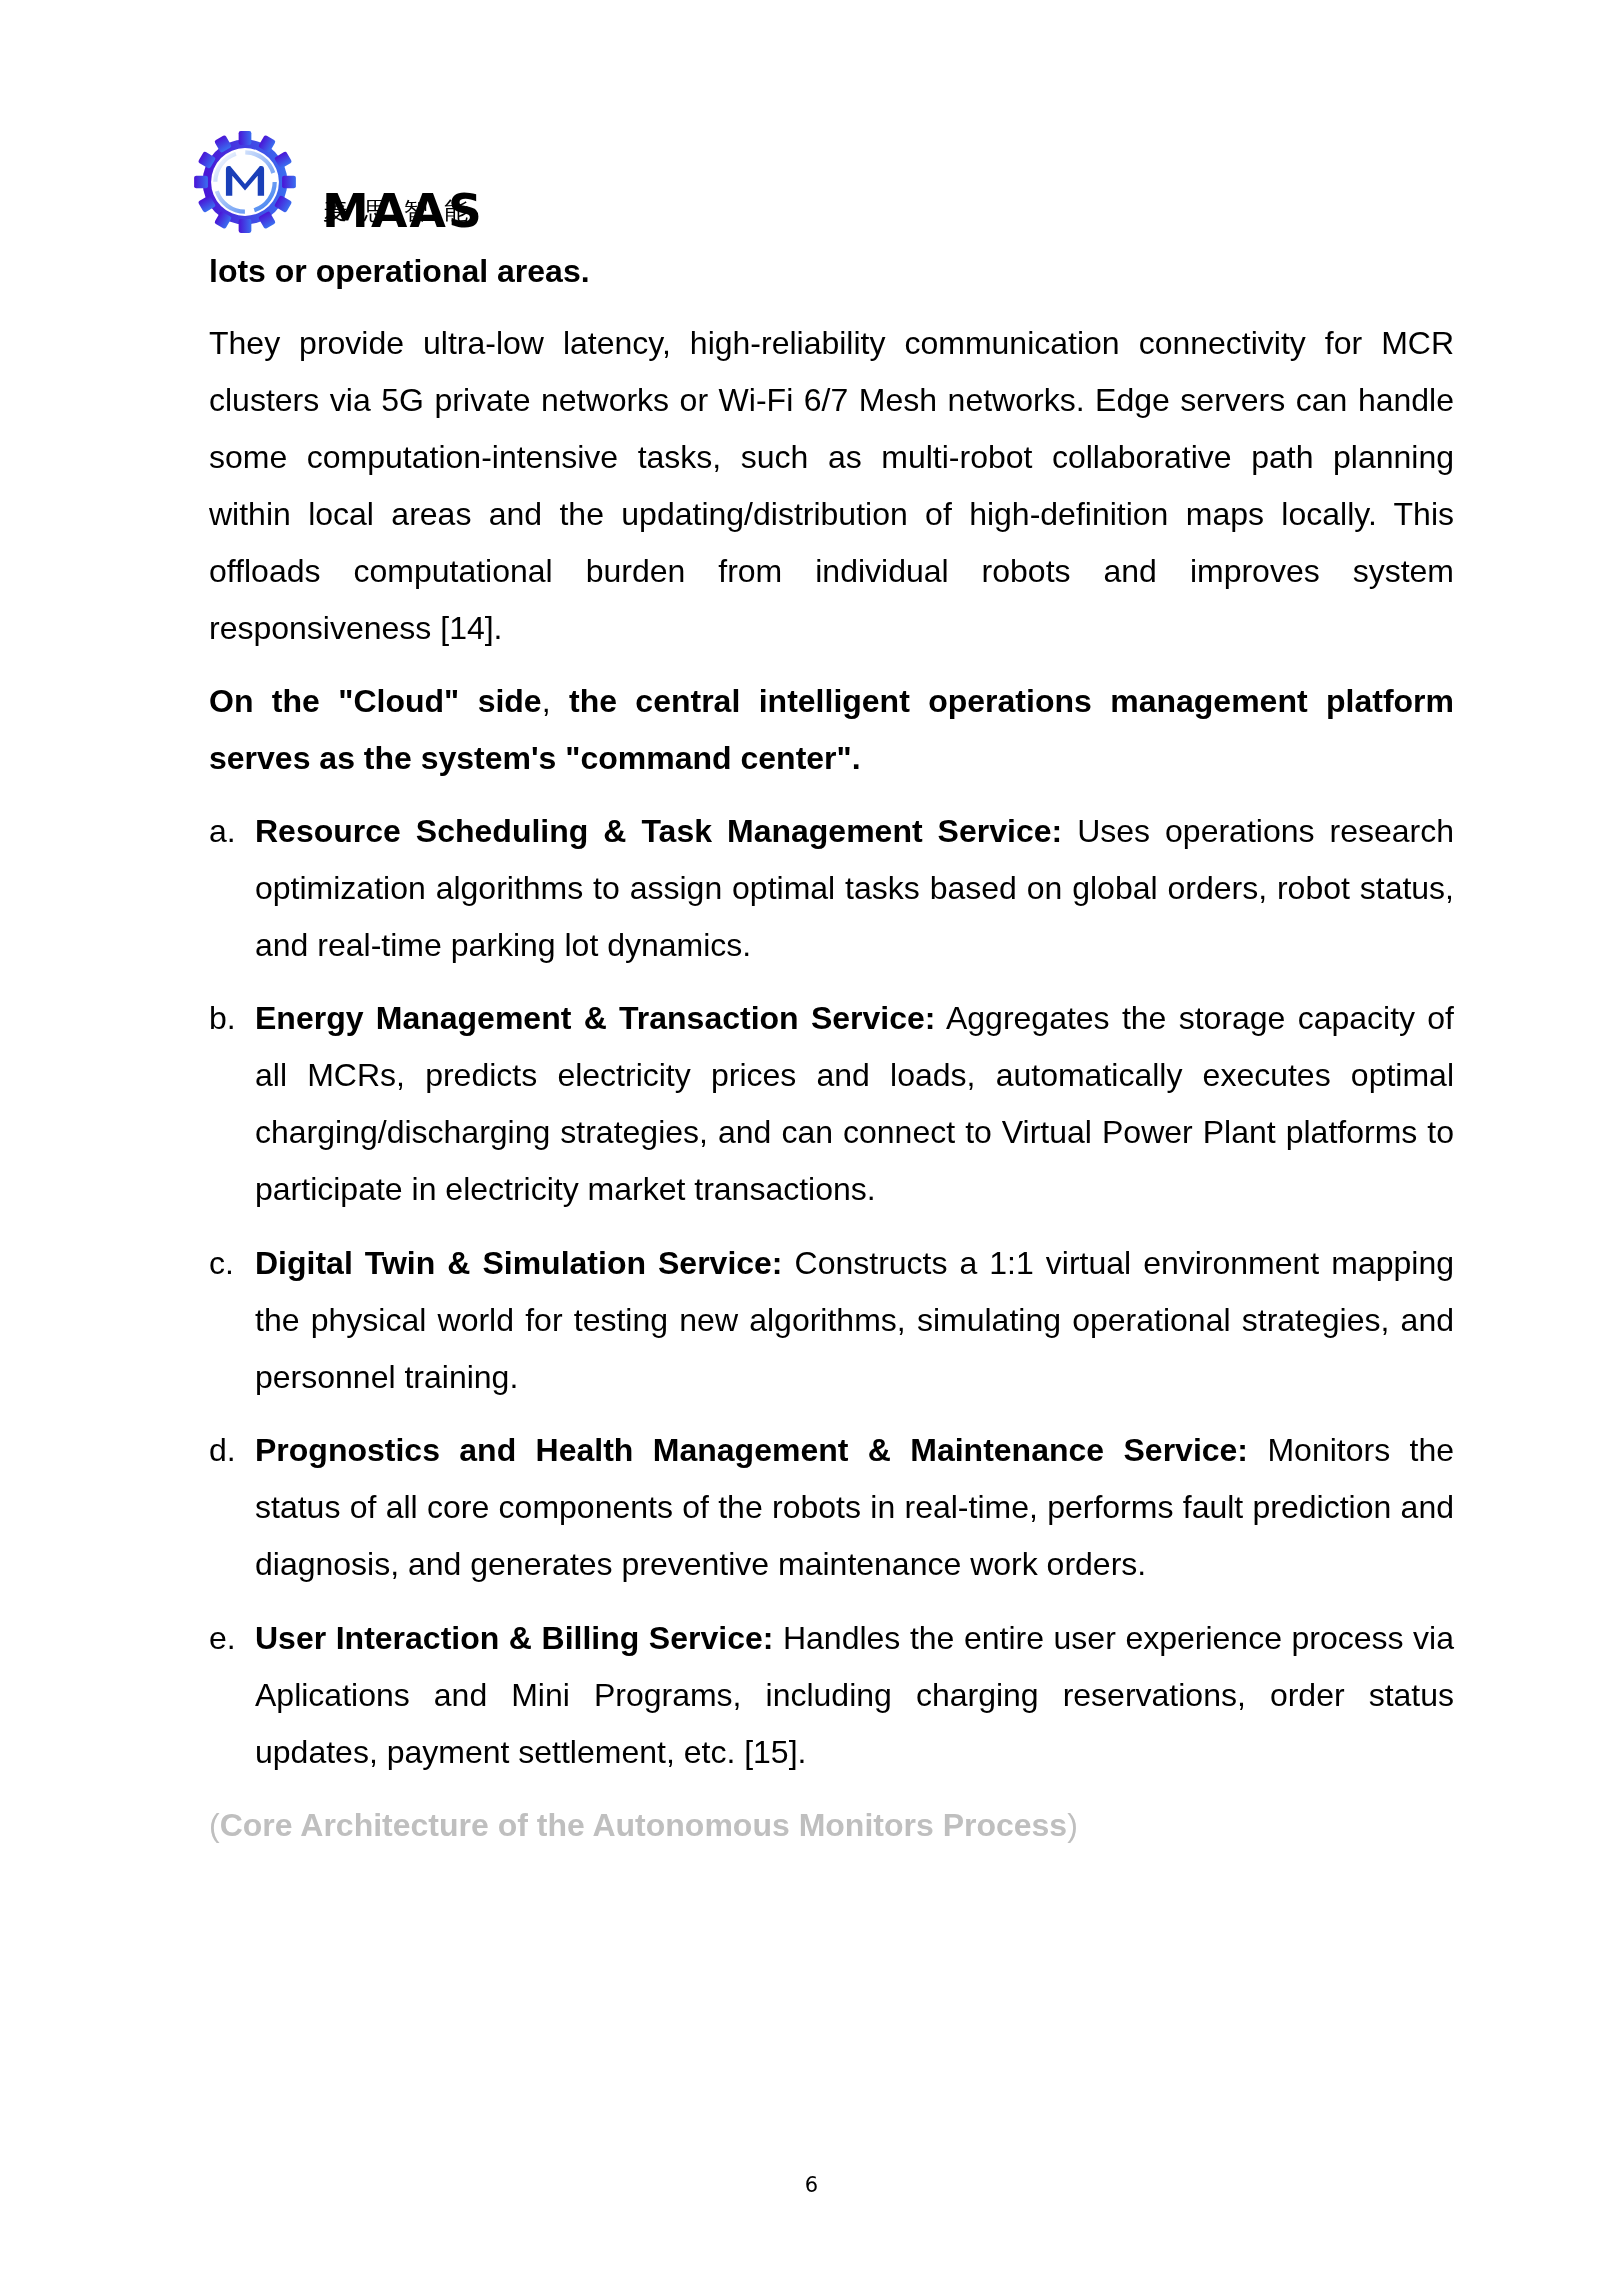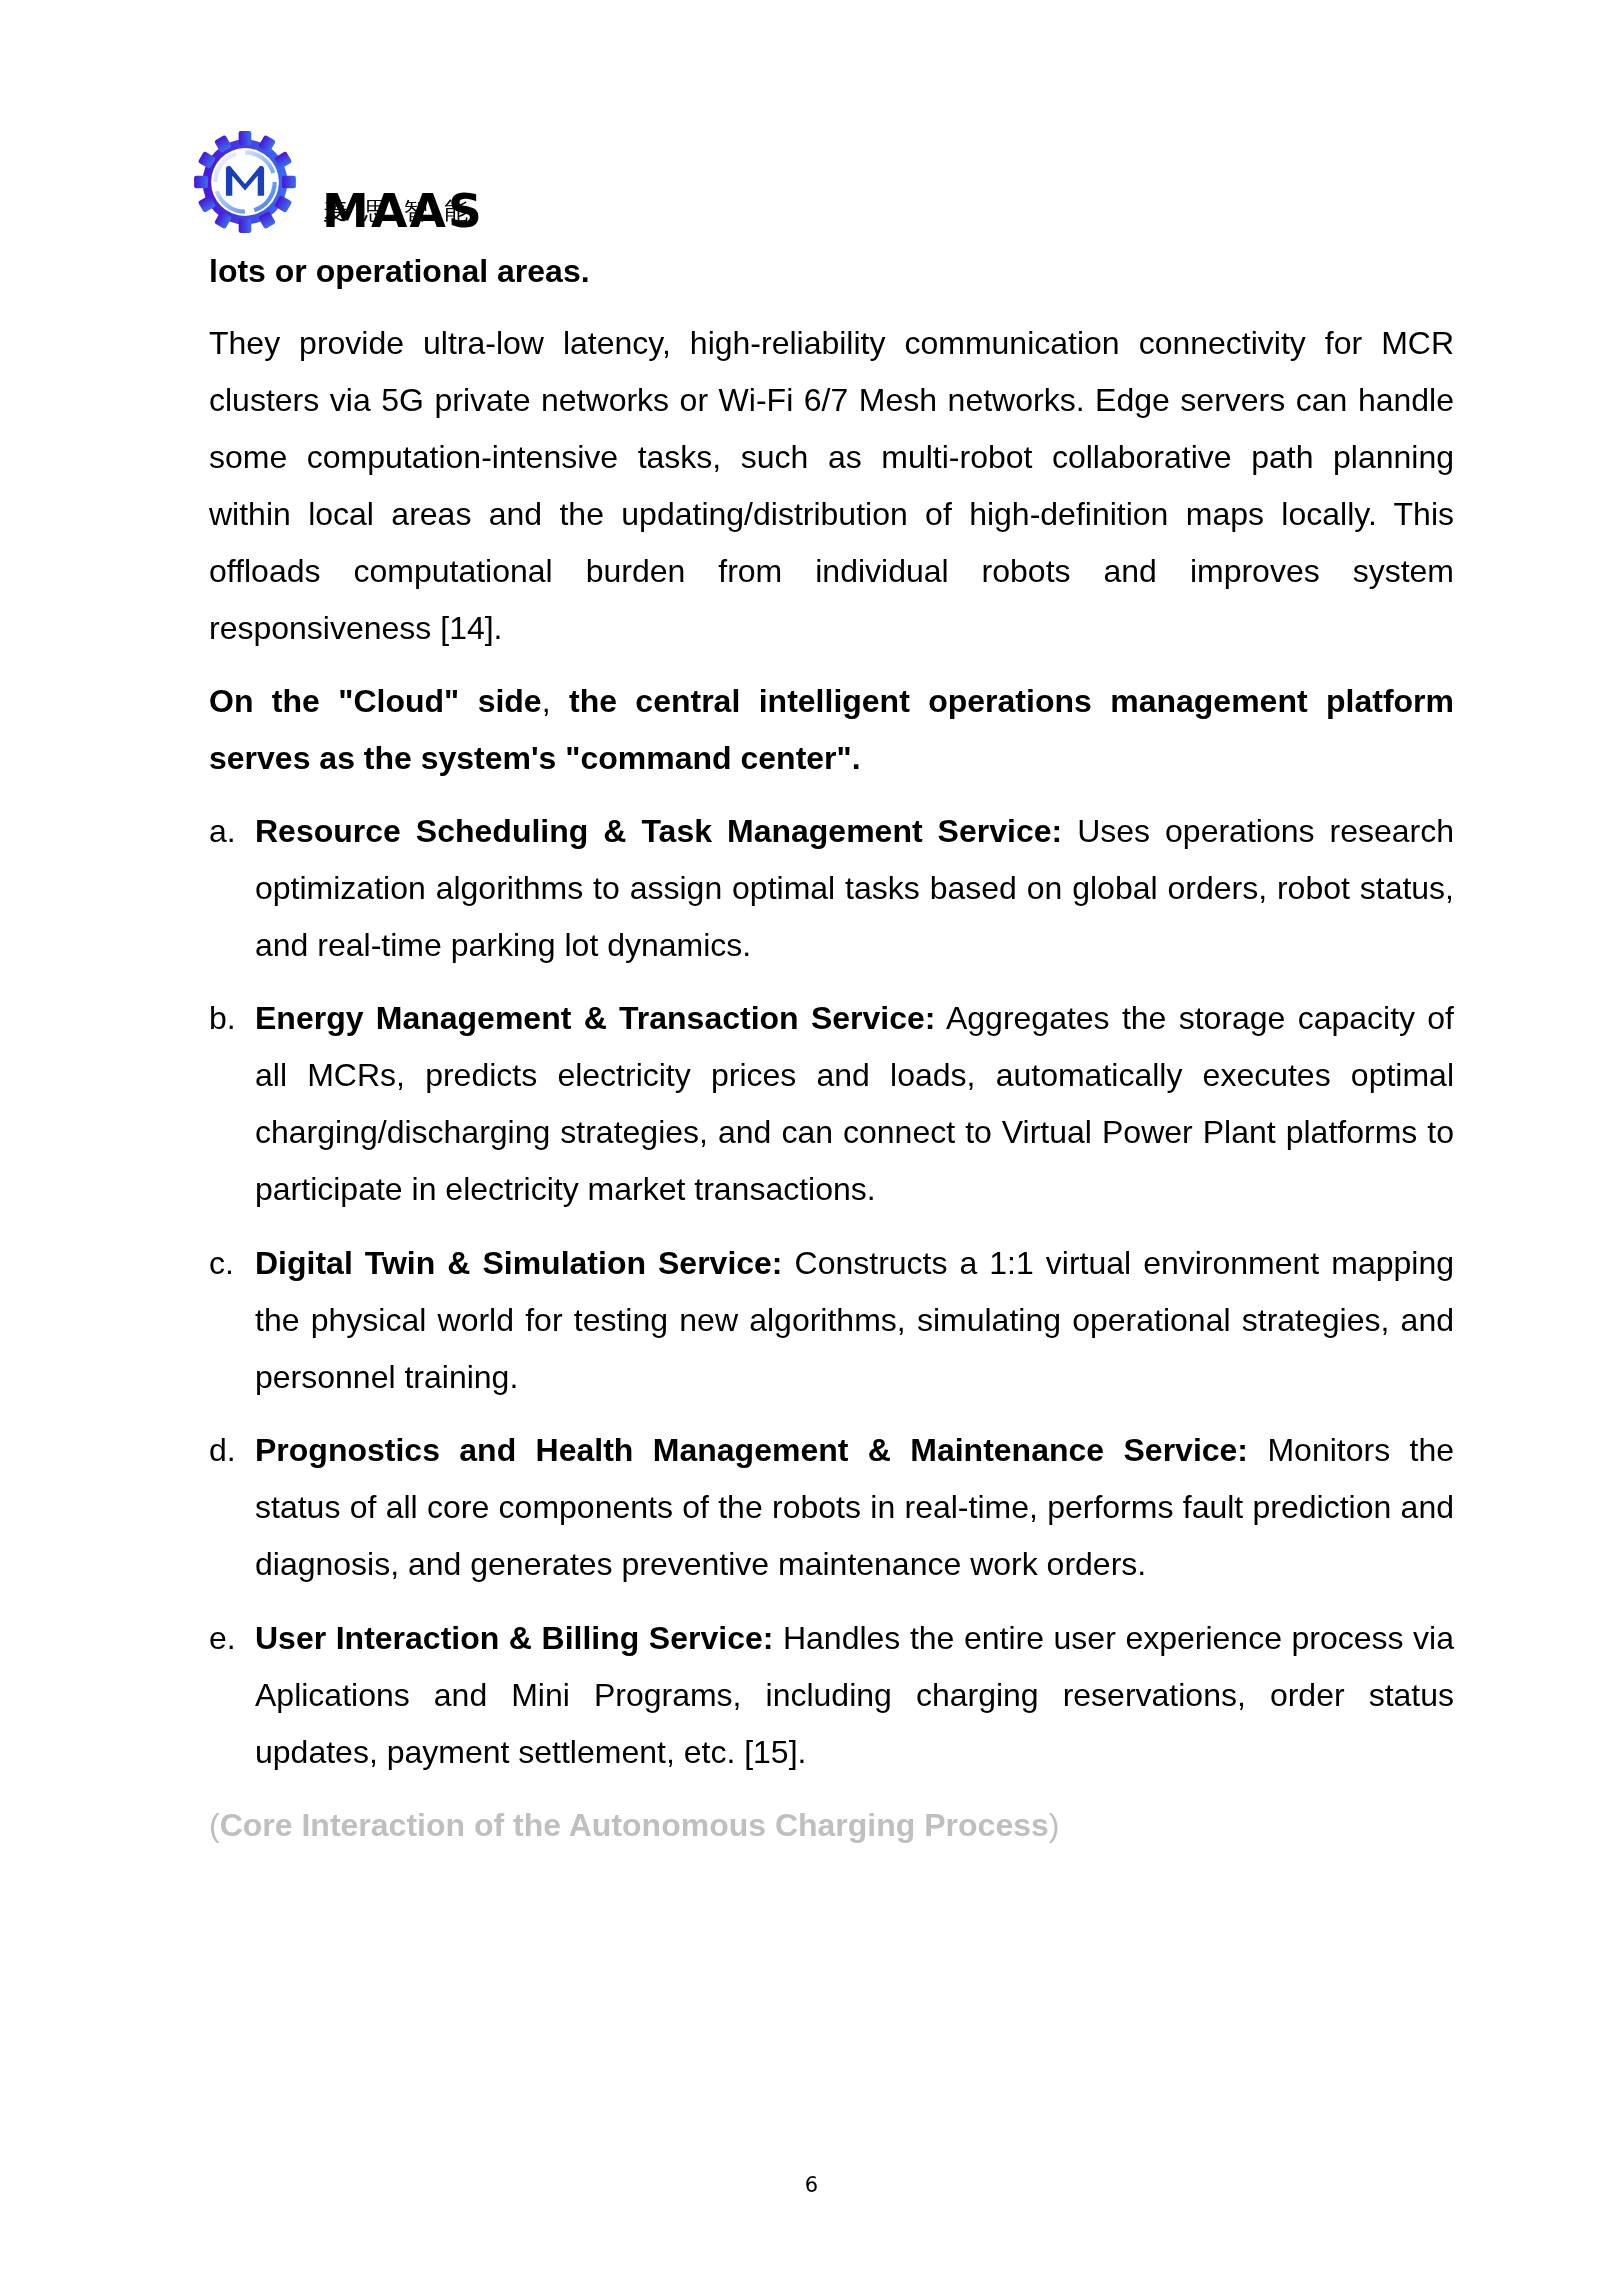--- a/index.html
+++ b/index.html
@@ -63,17 +63,17 @@
   <p class="bold">lots or operational areas.</p>
   <p class="gap">They provide ultra-low latency, high-reliability communication connectivity for MCR clusters via 5G private networks or Wi-Fi 6/7 Mesh networks. Edge servers can handle some computation-intensive tasks, such as multi-robot collaborative path planning within local areas and the updating/distribution of high-definition maps locally. This offloads computational burden from individual robots and improves system responsiveness [14].</p>
   <p class="gap"><span class="bold">On the "Cloud" side</span><span>, </span><span class="bold">the central intelligent operations management platform serves as the system's "command center".</span></p>
   <ol>
     <li><span class="marker">a.</span><span class="bold">Resource Scheduling &amp; Task Management Service:</span><span> Uses operations research optimization algorithms to assign optimal tasks based on global orders, robot status, and real-time parking lot dynamics.</span></li>
     <li><span class="marker">b.</span><span class="bold">Energy Management &amp; Transaction Service:</span><span> Aggregates the storage capacity of all MCRs, predicts electricity prices and loads, automatically executes optimal charging/discharging strategies, and can connect to Virtual Power Plant platforms to participate in electricity market transactions.</span></li>
     <li><span class="marker">c.</span><span class="bold">Digital Twin &amp; Simulation Service:</span><span> Constructs a 1:1 virtual environment mapping the physical world for testing new algorithms, simulating operational strategies, and personnel training.</span></li>
     <li><span class="marker">d.</span><span class="bold">Prognostics and Health Management &amp; Maintenance Service:</span><span> Monitors the status of all core components of the robots in real-time, performs fault prediction and diagnosis, and generates preventive maintenance work orders.</span></li>
     <li><span class="marker">e.</span><span class="bold">User Interaction &amp; Billing Service:</span><span> Handles the entire user experience process via Aplications and Mini Programs, including charging reservations, order status updates, payment settlement, etc. [15].</span></li>
   </ol>
-  <p class="caption"><span>(</span><span class="b">Core Interaction of the Autonomous Charging Process</span><span>)</span></p>
+  <p class="caption"><span>(</span><span class="b">Core Architecture of the Autonomous Monitors Process</span><span>)</span></p>
 </div>
 
 <div class="pagenum">6</div>
 
 
 </body></html>

